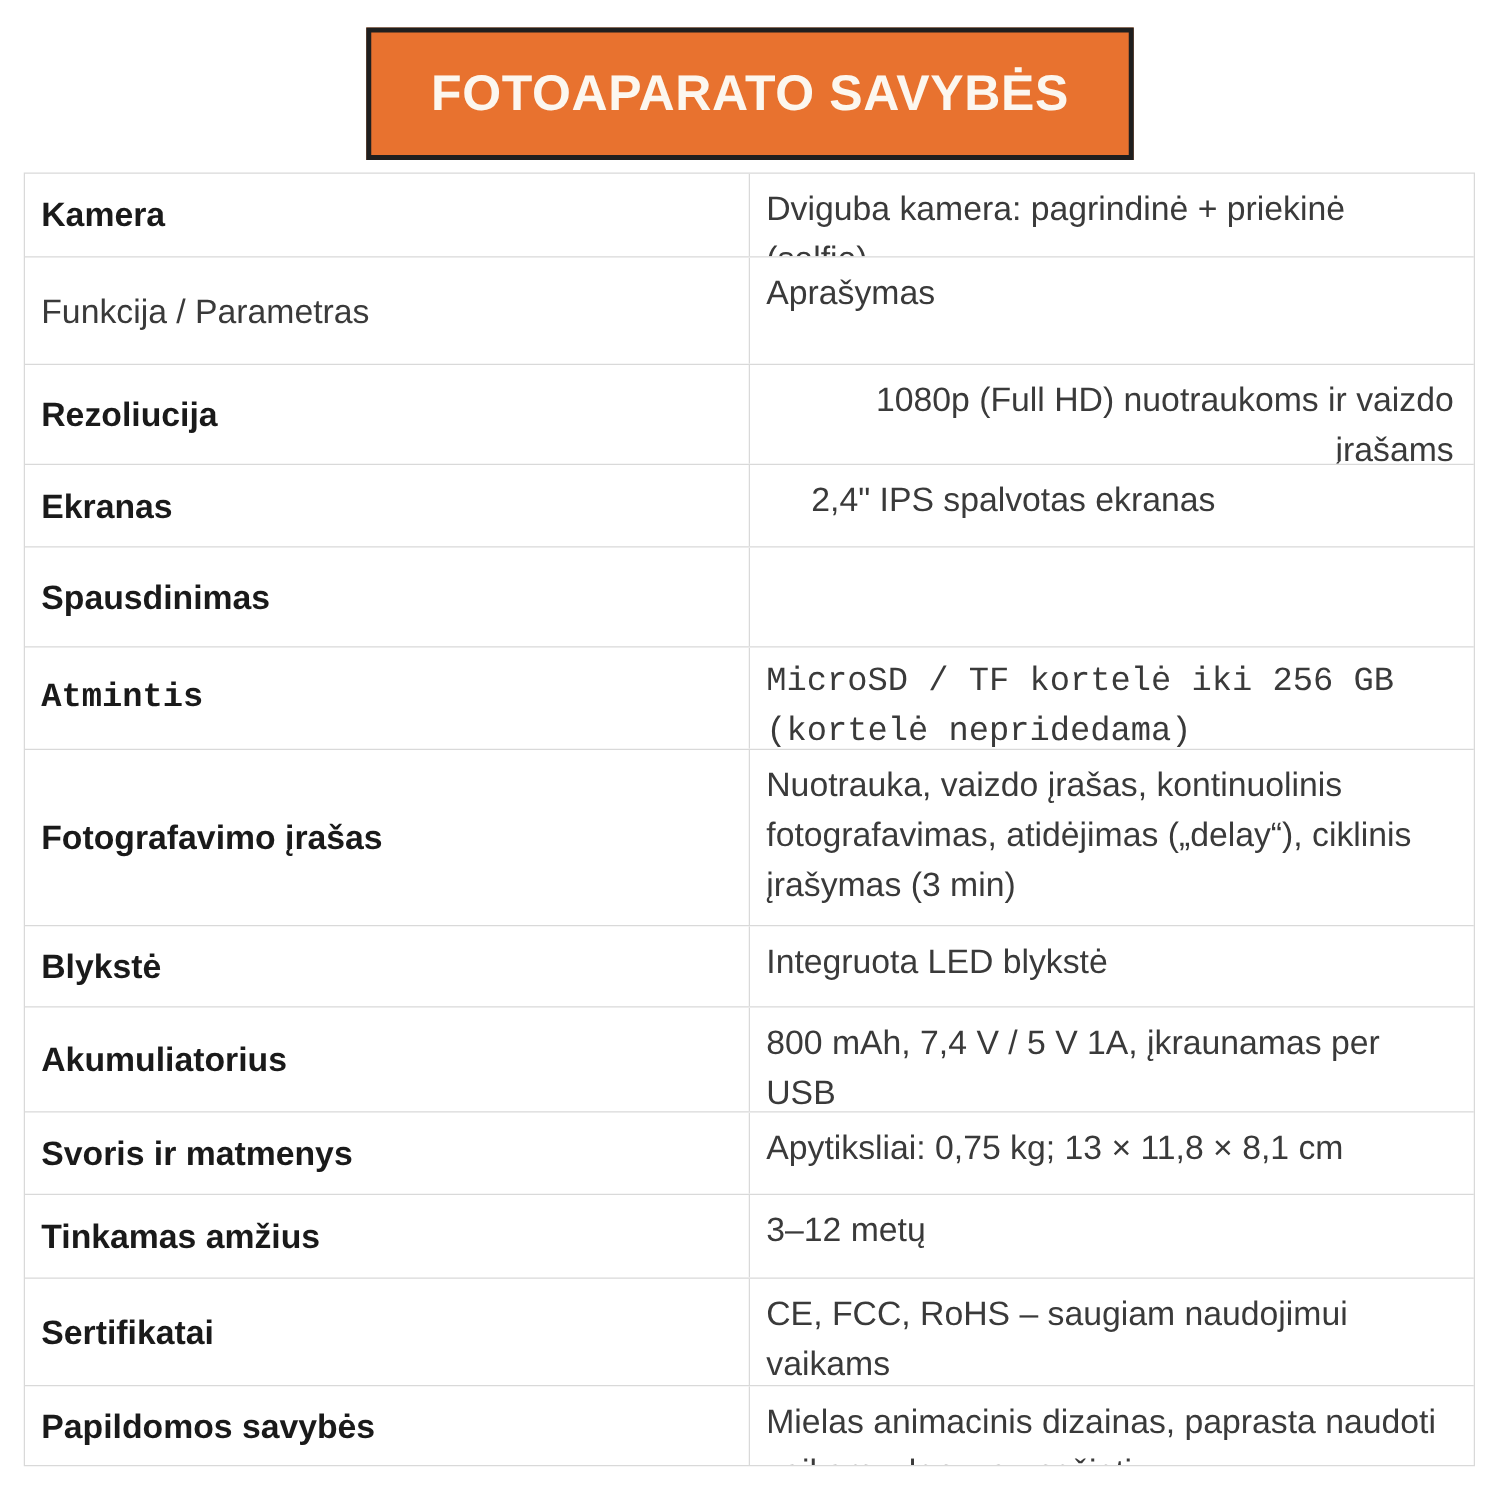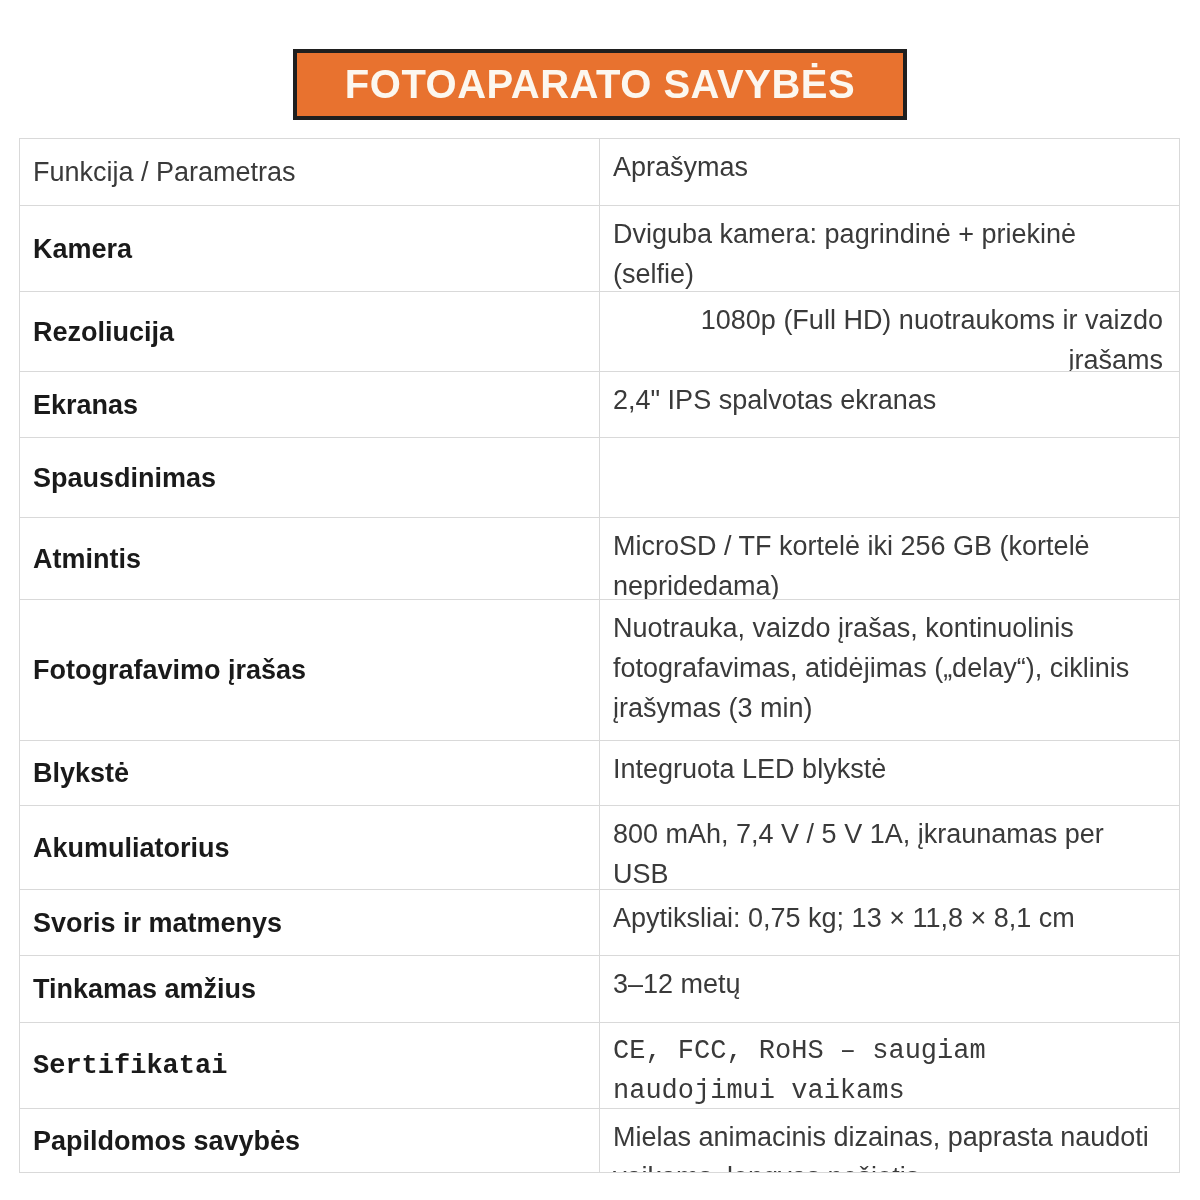--- a/index.html
+++ b/index.html
@@ -7,22 +7,22 @@
   body {
     width: 1200px; height: 1200px;
     position: relative;
     font-family: "Liberation Sans", "DejaVu Sans", sans-serif;
     overflow: hidden;
   }
 
   
   .banner {
     position: absolute;
-    left: 293px; top: 49px;
-    width: 614px; height: 71px;
+    left: 293px; top: 22px;
+    width: 614px; height: 106px;
     background: #E8722F;
     border: 4px solid #1F1F1F;
     display: flex; align-items: center; justify-content: center;
   }
   .banner-title {
     font-size: 40px;
     font-weight: 700;
     letter-spacing: 0.5px;
     color: #FCF7EF;
     white-space: nowrap;
@@ -67,48 +67,48 @@
   
   .row.header-row .cell-label {
     font-weight: 400;
     color: #3A3A3A;
   }
 
   
   .row:nth-child(1)  { height: 67px; }   
   .row:nth-child(2)  { height: 86px; }   
   .row:nth-child(3)  { height: 80px; text-align: right; }   
-  .row:nth-child(4)  { height: 66px; }   
+  .row:nth-child(4)  { height: 66px; gap: 36px; }   
   .row:nth-child(5)  { height: 80px; }   
-  .row:nth-child(6)  { height: 82px; }   
+  .row:nth-child(6)  { height: 82px; font-family: Liberation Mono, monospace; }   
   .row:nth-child(7)  { height: 141px; }  
   .row:nth-child(8)  { height: 65px; }   
   .row:nth-child(9)  { height: 84px; }   
   .row:nth-child(10) { height: 66px; }   
   .row:nth-child(11) { height: 67px; }   
-  .row:nth-child(12) { height: 86px; font-family: Liberation Mono, monospace; }   
+  .row:nth-child(12) { height: 86px; }   
   .row:nth-child(13) { height: 63px; }   
 </style>
 </head>
 <body>
 
 <div class="banner">
   <span class="banner-title">FOTOAPARATO SAVYBĖS</span>
 </div>
 
 <div class="spec-table">
 
+  <div class="row">
+    <div class="cell-label">Kamera</div>
+    <div class="cell-value">Dviguba kamera: pagrindinė + priekinė (selfie)</div>
+  </div>
+
   <div class="row header-row">
     <div class="cell-label">Funkcija / Parametras</div>
     <div class="cell-value">Aprašymas</div>
-  </div>
-
-  <div class="row">
-    <div class="cell-label">Kamera</div>
-    <div class="cell-value">Dviguba kamera: pagrindinė + priekinė (selfie)</div>
   </div>
 
   <div class="row">
     <div class="cell-label">Rezoliucija</div>
     <div class="cell-value">1080p (Full HD) nuotraukoms ir vaizdo įrašams</div>
   </div>
 
   <div class="row">
     <div class="cell-label">Ekranas</div>
     <div class="cell-value">2,4" IPS spalvotas ekranas</div>

